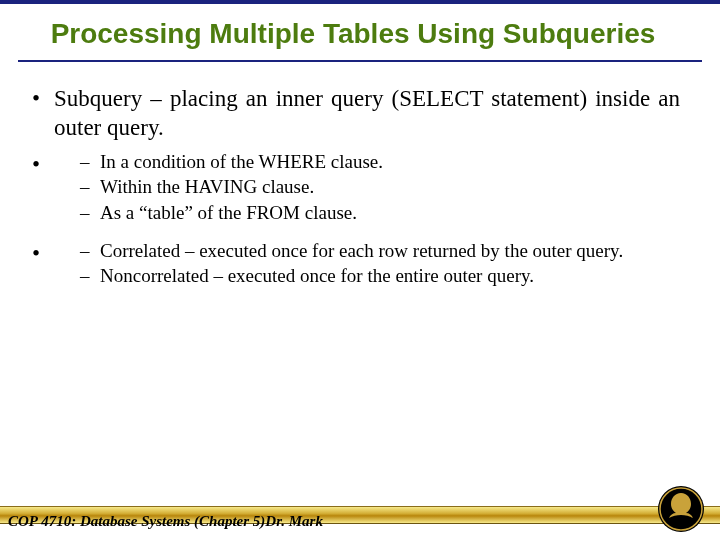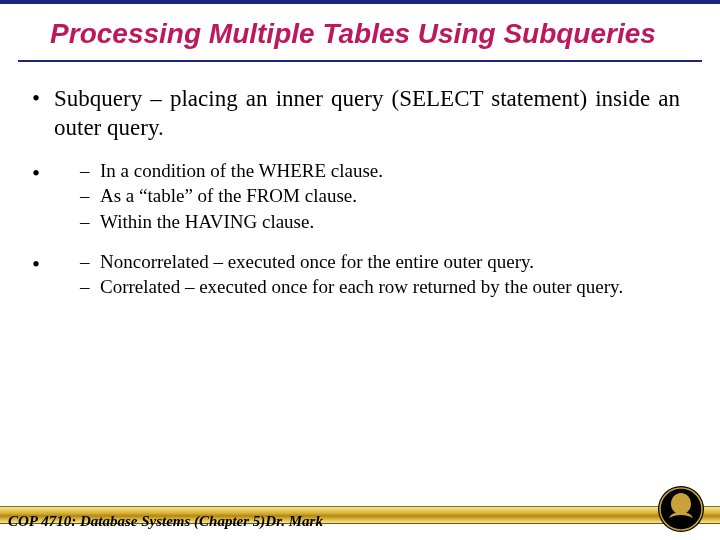--- a/index.html
+++ b/index.html
@@ -12,24 +12,23 @@
     overflow: hidden;
   }
   .top-rule {
     height: 4px;
     background: #1a237e;
     width: 100%;
   }
   .title {
     font-family: Arial, Helvetica, sans-serif;
     font-size: 28px;
-    color: #be185d;
+    color: #4d7c0f;
     text-align: center;
     padding: 14px 20px 10px 6px;
-    font-style: italic;
   }
   .title-rule {
     height: 2px;
     background: #1a237e;
     margin: 0 18px 0 18px;
   }
   .content {
     padding: 22px 40px 0 32px;
     font-size: 23px;
     color: #000;
@@ -48,21 +47,21 @@
     content: "•";
     position: absolute;
     left: 0;
     top: 0;
     font-size: 23px;
   }
   ul.level2 {
     list-style: none;
     font-size: 19px;
     padding-left: 26px;
-    margin-top: 16px;
+    margin-top: 7px;
     margin-bottom: 14px;
   }
   ul.level2 > li {
     position: relative;
     padding-left: 20px;
     text-align: justify;
     margin-bottom: 1px;
   }
   ul.level2 > li::before {
     content: "–";
@@ -118,28 +117,28 @@
 <div class="top-rule"></div>
 <h1 class="title">Processing Multiple Tables Using Subqueries</h1>
 <div class="title-rule"></div>
 
 <div class="content">
   <ul class="level1">
     <li>Subquery – placing an inner query (SELECT statement) inside an outer query.</li>
     <li>
       <ul class="level2">
         <li>In a condition of the WHERE clause.</li>
+        <li>Within the HAVING clause.</li>
         <li>As a “table” of the FROM clause.</li>
-        <li>Within the HAVING clause.</li>
       </ul>
     </li>
     <li>
       <ul class="level2">
+        <li>Correlated – executed once for each row returned by the outer query.</li>
         <li>Noncorrelated – executed once for the entire outer query.</li>
-        <li>Correlated – executed once for each row returned by the outer query.</li>
       </ul>
     </li>
   </ul>
 </div>
 
 <div class="footer">
   <div class="footer-bar"></div>
   <div class="footer-text">
     <span class="footer-left">COP 4710: Database Systems (Chapter 5)</span>
     <span class="footer-right">Dr. Mark</span>

